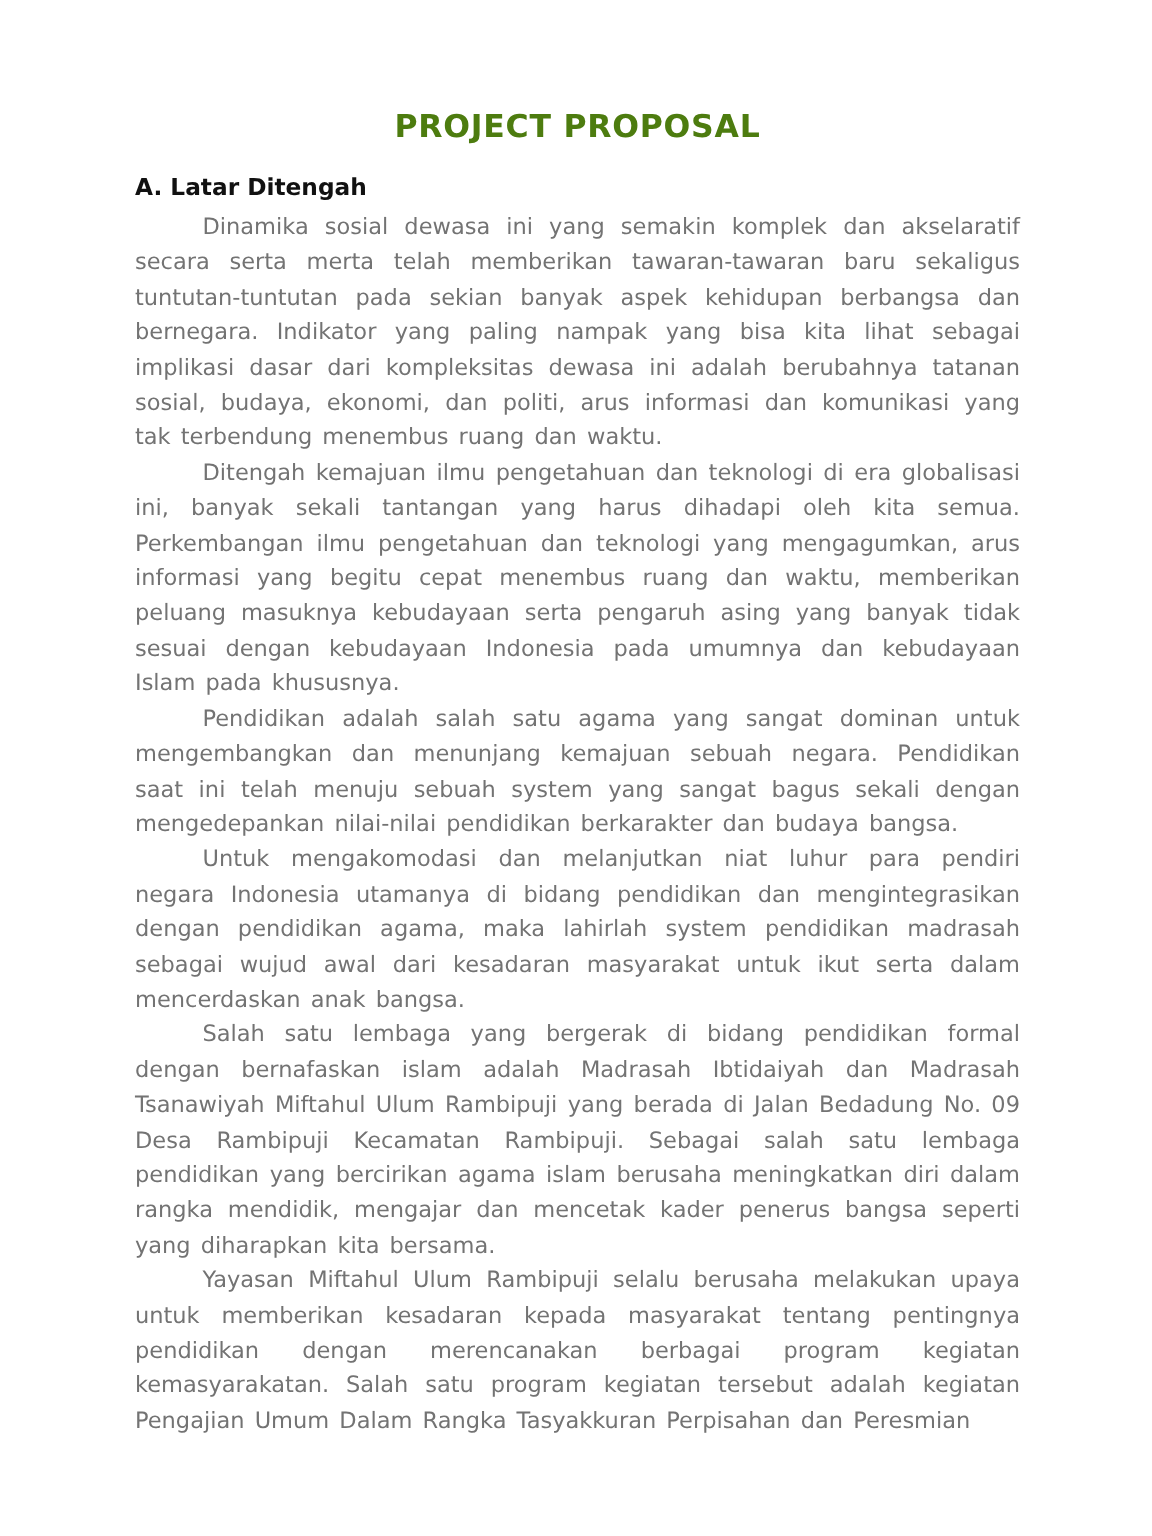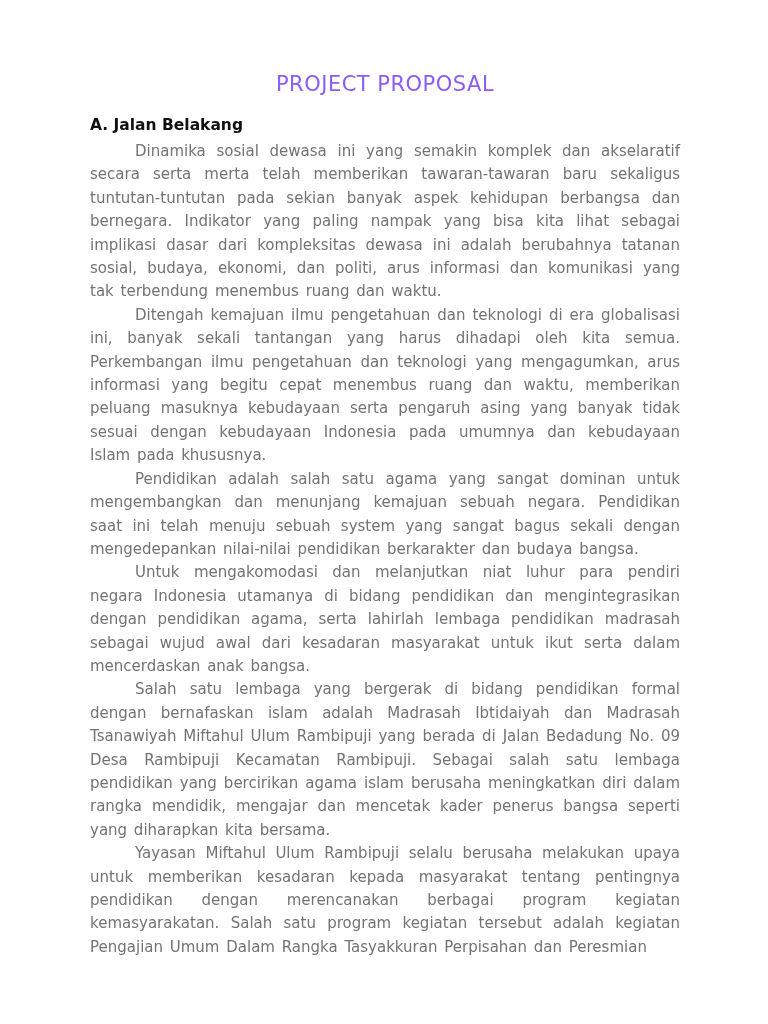--- a/index.html
+++ b/index.html
@@ -19,24 +19,24 @@
     box-sizing: border-box;
   }
   .content {
     position: absolute;
     top: 72px;
     left: 90px;
     width: 590px;
   }
   .doc-title {
     text-align: center;
-    font-weight: normal;
+    font-weight: bold;
     font-size: 21px;
     letter-spacing: 0.5px;
-    color: #8b5cf6;
+    color: #4d7c0f;
     margin: 0 0 20px 0;
   }
   .section-heading {
     font-weight: bold;
     font-size: 15.5px;
     color: #111111;
     margin: 0 0 6px 0;
   }
   .body-text p {
     margin: 0;
@@ -48,24 +48,24 @@
     color: #737373;
   }
 </style>
 </head>
 <body>
 
 <div class="page">
   <div class="content">
     <h1 class="doc-title">PROJECT PROPOSAL</h1>
 
-    <h2 class="section-heading">A. Jalan Belakang</h2>
+    <h2 class="section-heading">A. Latar Ditengah</h2>
 
     <div class="body-text">
       <p>Dinamika sosial dewasa ini yang semakin komplek dan akselaratif secara serta merta telah memberikan tawaran-tawaran baru sekaligus tuntutan-tuntutan pada sekian banyak aspek kehidupan berbangsa dan bernegara. Indikator yang paling nampak yang bisa kita lihat sebagai implikasi dasar dari kompleksitas dewasa ini adalah berubahnya tatanan sosial, budaya, ekonomi, dan politi, arus informasi dan komunikasi yang tak terbendung menembus ruang dan waktu.</p>
       <p>Ditengah kemajuan ilmu pengetahuan dan teknologi di era globalisasi ini, banyak sekali tantangan yang harus dihadapi oleh kita semua. Perkembangan ilmu pengetahuan dan teknologi yang mengagumkan, arus informasi yang begitu cepat menembus ruang dan waktu, memberikan peluang masuknya kebudayaan serta pengaruh asing yang banyak tidak sesuai dengan kebudayaan Indonesia pada umumnya dan kebudayaan Islam pada khususnya.</p>
       <p>Pendidikan adalah salah satu agama yang sangat dominan untuk mengembangkan dan menunjang kemajuan sebuah negara. Pendidikan saat ini telah menuju sebuah system yang sangat bagus sekali dengan mengedepankan nilai-nilai pendidikan berkarakter dan budaya bangsa.</p>
-      <p>Untuk mengakomodasi dan melanjutkan niat luhur para pendiri negara Indonesia utamanya di bidang pendidikan dan mengintegrasikan dengan pendidikan agama, serta lahirlah lembaga pendidikan madrasah sebagai wujud awal dari kesadaran masyarakat untuk ikut serta dalam mencerdaskan anak bangsa.</p>
+      <p>Untuk mengakomodasi dan melanjutkan niat luhur para pendiri negara Indonesia utamanya di bidang pendidikan dan mengintegrasikan dengan pendidikan agama, maka lahirlah system pendidikan madrasah sebagai wujud awal dari kesadaran masyarakat untuk ikut serta dalam mencerdaskan anak bangsa.</p>
       <p>Salah satu lembaga yang bergerak di bidang pendidikan formal dengan bernafaskan islam adalah Madrasah Ibtidaiyah dan Madrasah Tsanawiyah Miftahul Ulum Rambipuji yang berada di Jalan Bedadung No. 09 Desa Rambipuji Kecamatan Rambipuji. Sebagai salah satu lembaga pendidikan yang bercirikan agama islam berusaha meningkatkan diri dalam rangka mendidik, mengajar dan mencetak kader penerus bangsa seperti yang diharapkan kita bersama.</p>
       <p>Yayasan Miftahul Ulum Rambipuji selalu berusaha melakukan upaya untuk memberikan kesadaran kepada masyarakat tentang pentingnya pendidikan dengan merencanakan berbagai program kegiatan kemasyarakatan. Salah satu program kegiatan tersebut adalah kegiatan Pengajian Umum Dalam Rangka Tasyakkuran Perpisahan dan Peresmian</p>
     </div>
   </div>
 </div>
 
 </body></html>

